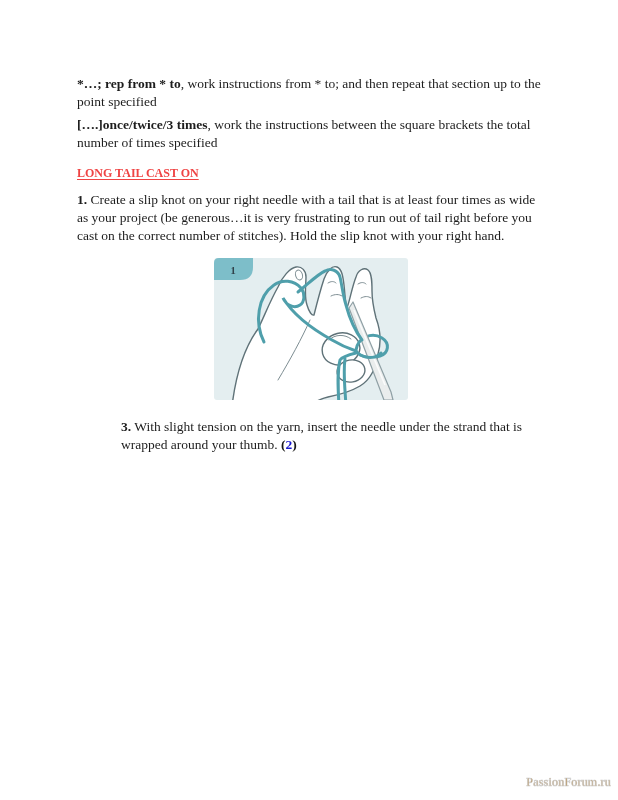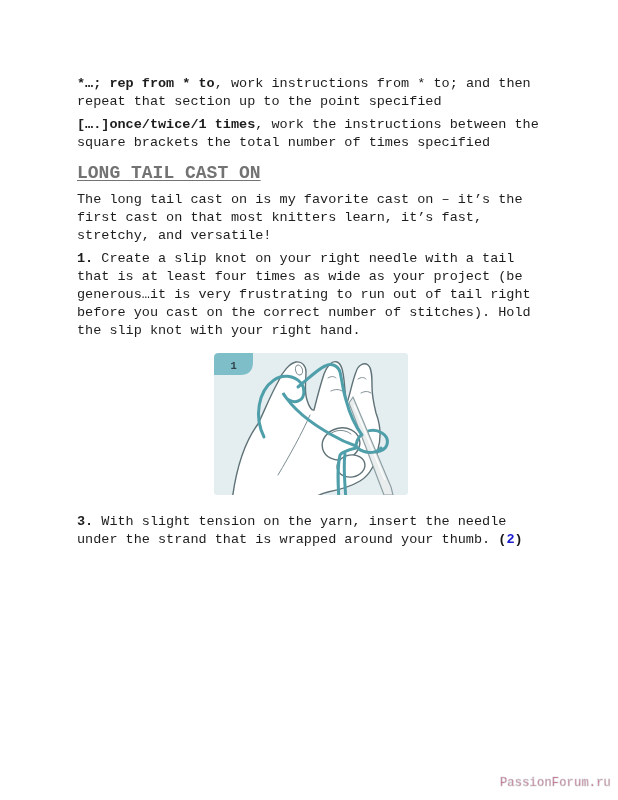--- a/index.html
+++ b/index.html
@@ -1,74 +1,73 @@
 <!DOCTYPE html>
 <html><head>
 <meta charset="utf-8">
 <style>
   html,body{margin:0;padding:0;background:#ffffff;}
   .page{
     position:relative;
     width:618px;height:800px;
     background:#ffffff;
-    font-family:Liberation Mono, monospace;
+    font-family:Liberation Serif, serif;
     color:#1d1d1d;
     overflow:hidden;
   }
   .content{
     position:absolute;left:77px;top:75px;width:467px;
   }
   .content p{
     margin:0 0 5px 0;
     font-size:13.5px;
     line-height:18px;
   }
   .content p b{font-weight:700;}
   h1.heading{
-    font-size:18px;
+    font-size:12px;
     line-height:19px;
     font-weight:700;
     margin:12px 0 8px 0;
     text-decoration:underline;
     text-underline-offset:2px;
-    color:#737373;
+    color:#ef4444;
   }
   .ref{font-weight:700;}
   .ref .paren{color:#161616;}
   .ref .ref-num{color:#1a1ace;}
   .figure-wrap{
     width:194px;
     margin:13px auto 0 auto;
   }
   .figure-wrap svg{display:block;}
-  p.step-after-figure{margin-top:18px;}
+  p.step-after-figure{margin-top:18px;margin-left:44px;}
   .watermark{
     position:absolute;
     right:7px;bottom:10px;
     font-size:12px;
     letter-spacing:0.2px;
-    color:#be185d;
+    color:#a16207;
     -webkit-text-stroke:0.7px #d2d2d2;
     text-shadow:0 0 1px #dcdcdc;
   }
 </style>
 </head>
 <body>
 
 <div class="page">
   <div class="content">
 
     <p class="abbr"><b>*…; rep from * to</b><span>, work instructions from * to; and then repeat that section up to the point specified</span></p>
 
 
-    <p class="abbr"><b>[….]once/twice/1 times</b><span>, work the instructions between the square brackets the total number of times specified</span></p>
+    <p class="abbr"><b>[….]once/twice/3 times</b><span>, work the instructions between the square brackets the total number of times specified</span></p>
 
     <h1 class="heading">LONG TAIL CAST ON</h1>
 
-    <p class="intro">The long tail cast on is my favorite cast on – it’s the first cast on that most knitters learn, it’s fast, stretchy, and versatile!</p>
 
     <p class="step"><b>1.</b><span> Create a slip knot on your right needle with a tail that is at least four times as wide as your project (be generous…it is very frustrating to run out of tail right before you cast on the correct number of stitches). Hold the slip knot with your right hand.</span></p>
 
 
     <div class="figure-wrap">
       <svg viewBox="0 0 194 142" width="194" height="142" role="img">
 
         <rect x="0" y="0" width="194" height="142" rx="3" fill="#e4eef0"></rect>
 
         <path d="M5,0 L39,0 L39,9 Q39,22 26,22 L0,22 L0,5 Q0,0 5,0 Z" fill="#7dbec9"></path>

